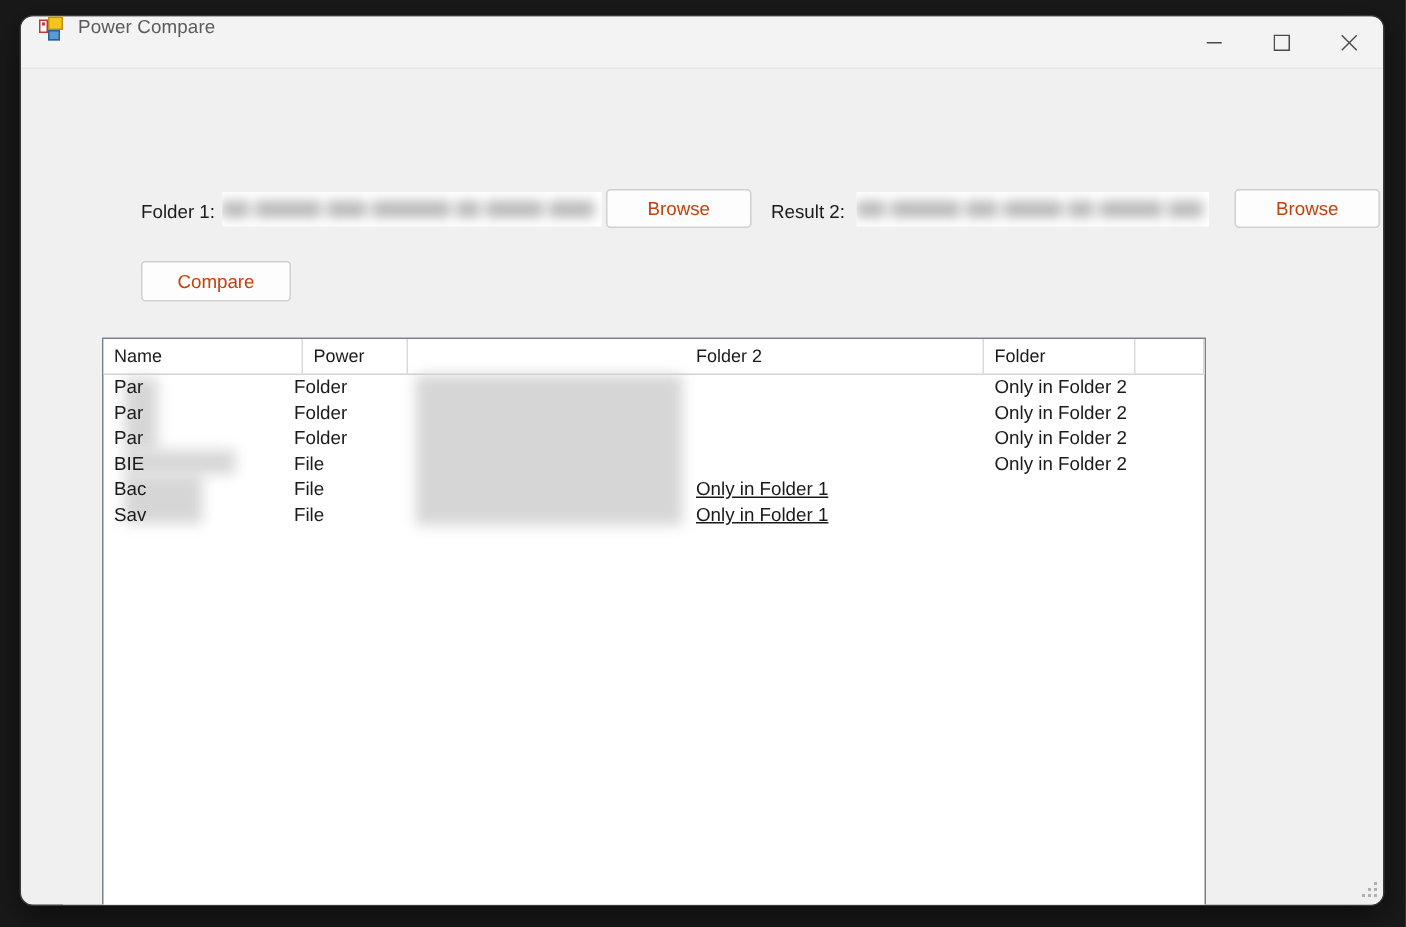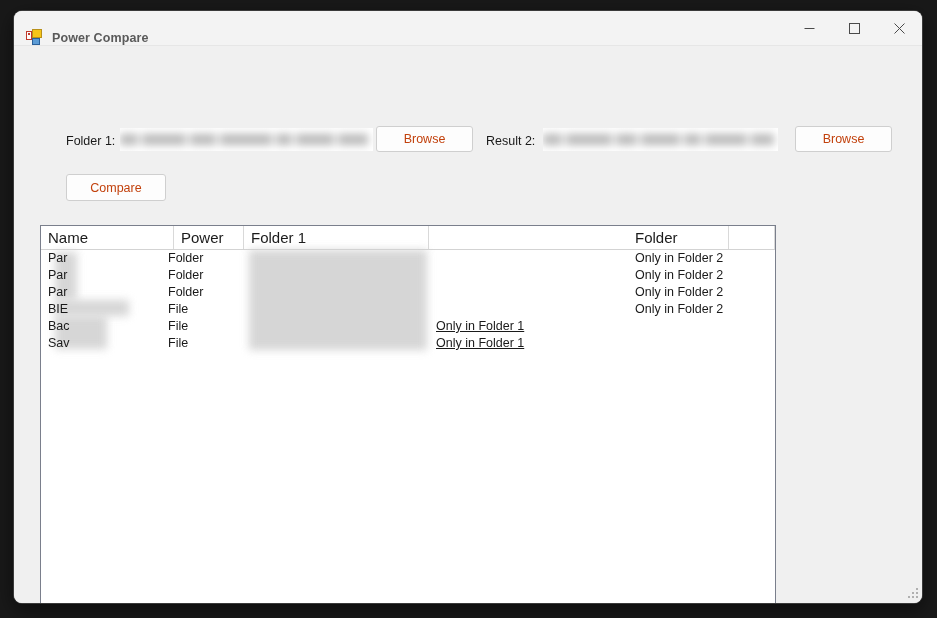--- a/index.html
+++ b/index.html
@@ -32,22 +32,21 @@
     overflow: hidden;
   }
 
   
   #titlebar {
     position: relative;
     height: 34px;
     background: #f3f3f3;
     border-bottom: 1px solid #e6e6e6;
     display: flex;
-    align-items: flex-end;
-    font-weight: bold;
+    align-items: flex-start;
   }
   #app-icon {
     margin-left: 12px;
     width: 16px;
     height: 16px;
     position: relative;
     flex: 0 0 auto;
   }
   #app-icon .sq { position: absolute; }
   #app-icon .sq-a { left: 0; top: 2px;  width: 6px;  height: 9px;  background:#fdfdfd; border:1px solid #c0392b; box-sizing:border-box; }
@@ -74,20 +73,21 @@
     display: flex; align-items: center; justify-content: center;
     color: #4a4a4a;
   }
   .wc svg { display: block; }
 
   
   #client {
     position: relative;
     height: 558px;
     background: #f0f0f0;
+    margin-left: 28px;
   }
 
   
   .folder-label {
     position: absolute;
     font-size: 12.5px;
     color: #1a1a1a;
     white-space: nowrap;
   }
   #lbl-folder1 { left: 52px; top: 88px; }
@@ -147,21 +147,21 @@
     position: relative;
     height: 23px;
     background: #ffffff;
     border-bottom: 1px solid #d3d3d3;
   }
   #grid-header .hcell {
     position: absolute;
     top: 0;
     height: 23px;
     line-height: 23px;
-    font-size: 15px;
+    font-size: 12px;
     color: #1a1a1a;
     padding-left: 7px;
     box-sizing: border-box;
     border-right: 1px solid #d9d9d9;
     white-space: nowrap;
     overflow: hidden;
   }
   .hc0 { left: 0;    width: 133px; }
   .hc1 { left: 133px; width: 70px;  }
   .hc2 { left: 203px; width: 185px; }
@@ -281,21 +281,21 @@
       </div>
       <button class="btn" id="browse2">Browse</button>
 
       <button class="btn" id="compare-btn">Compare</button>
 
       <div id="grid">
 
         <div id="grid-header">
           <div class="hcell hc0">Name</div>
           <div class="hcell hc1">Power</div>
-          <div class="hcell hc2">Folder 1</div>
+          <div class="hcell hc3">Folder 2</div>
           <div class="hcell hc4">Folder</div>
           <div class="hcell hc5"></div>
         </div>
 
         <div id="grid-body">
 
           <div class="redact" style="left:14px;  top:2px;  width:22px; height:48px;"></div>
           <div class="redact" style="left:14px;  top:50px; width:74px; height:16px;"></div>
           <div class="redact" style="left:14px;  top:66px; width:52px; height:33px;"></div>
           <div class="redact" style="left:10px; top:2px;  width:0;   height:0;"></div>

